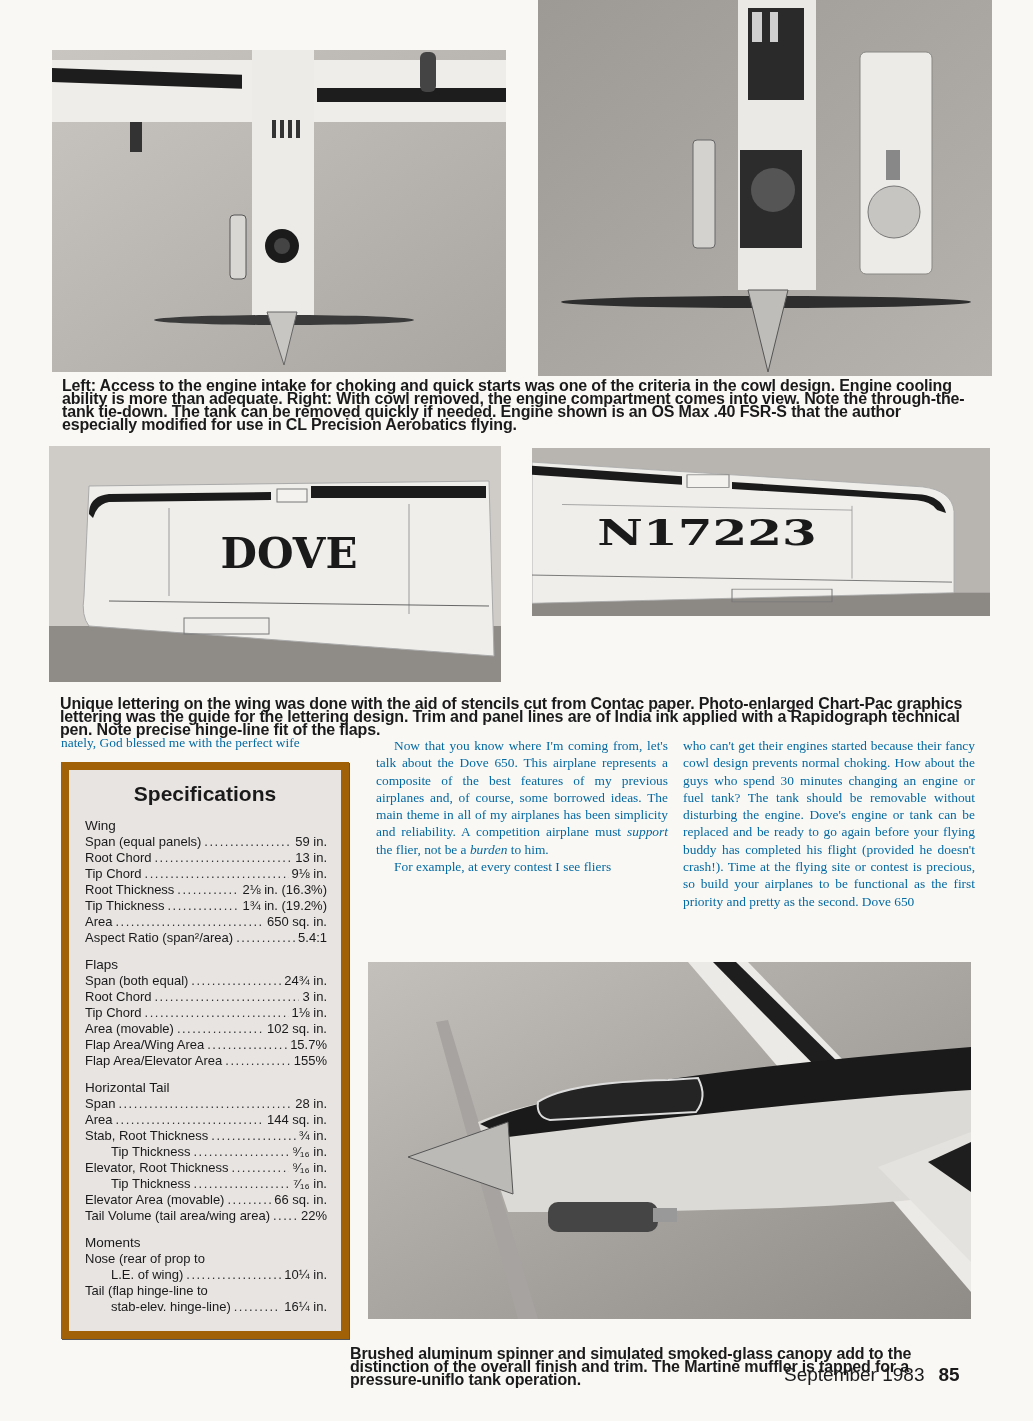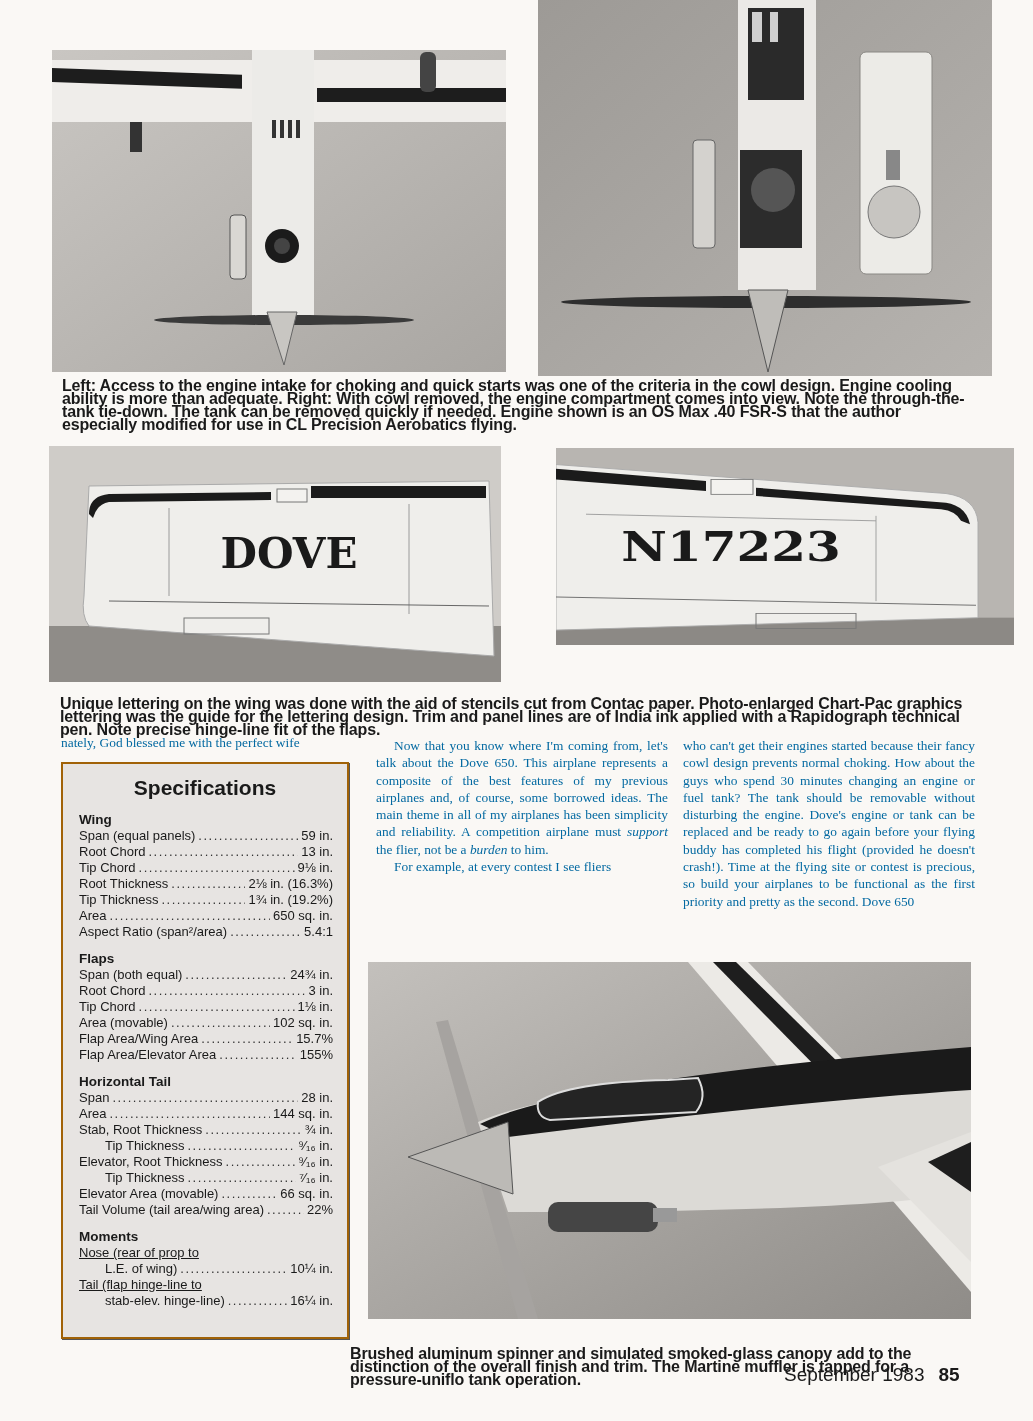--- a/index.html
+++ b/index.html
@@ -25,43 +25,43 @@
     position: absolute;
     font-family: "Liberation Serif", serif;
     font-size: 13.4px; line-height: 17.3px;
     text-align: justify; color: #0369a1;
   }
   .col p { margin: 0; }
   .col p.indent { text-indent: 18px; }
   .col em { font-style: italic; }
   .specbox {
     position: absolute; left: 61px; top: 762px; width: 288px; height: 577px;
-    border: 2px solid #a16207; box-sizing: border-box;
+    border: 8px solid #a16207; box-sizing: border-box;
     background: #e7e4e2;
     font-family: "Liberation Sans", sans-serif;
     box-shadow: 1px 1px 0 #555;
   }
   .spec-title {
     text-align: center; font-weight: bold; font-size: 21px;
     margin-top: 12px; margin-bottom: 12px; color: #1a1a1a;
   }
   .spec-section { padding: 0 14px 0 16px; margin-bottom: 11px; }
-  .spec-head { font-weight: bold; font-size: 13.5px; line-height: 16px; }
+  .spec-head { font-weight: normal; font-size: 13.5px; line-height: 16px; }
   .spec-row {
     display: flex; font-size: 13px; line-height: 16px; white-space: nowrap;
   }
   .spec-row .lbl { flex: 0 0 auto; }
   .spec-row .dots {
     flex: 1 1 auto; overflow: hidden; margin: 0 3px; letter-spacing: 1.5px;
     color: #333;
   }
   .spec-row .dots::after { content: "........................................................................"; }
   .spec-row .val { flex: 0 0 auto; }
   .spec-row.ind .lbl { padding-left: 26px; }
-  .spec-row.wrap-only { display: block; text-decoration: underline; }
+  .spec-row.wrap-only { display: block; }
   .footer {
     position: absolute; left: 784px; top: 1364px;
     font-family: "Liberation Sans", sans-serif; font-size: 19px;
   }
   .footer .pg { font-weight: bold; margin-left: 14px; margin-top: 35px; }
 </style>
 </head>
 <body>
 
 <div class="photo" style="left:52px; top:50px; width:454px; height:322px;">
@@ -126,21 +126,21 @@
     <rect x="262" y="40" width="175" height="12" fill="#1b1b1b"></rect>
     <rect x="228" y="43" width="30" height="13" fill="#f3f2ef" stroke="#777"></rect>
     <line x1="120" y1="62" x2="120" y2="150" stroke="#9a9a9a"></line>
     <line x1="360" y1="58" x2="360" y2="168" stroke="#9a9a9a"></line>
     <line x1="60" y1="155" x2="440" y2="160" stroke="#666"></line>
     <rect x="135" y="172" width="85" height="16" fill="none" stroke="#777"></rect>
     <text x="240" y="122" text-anchor="middle" font-family="DejaVu Serif, serif" font-weight="bold" font-size="42" fill="#1a1a1a">DOVE</text>
   </svg>
 </div>
 
-<div class="photo" style="left:556px; top:448px; width:458px; height:197px;">
+<div class="photo" style="left:532px; top:448px; width:458px; height:168px;">
   <svg viewBox="0 0 458 238" preserveAspectRatio="none">
     <rect width="458" height="238" fill="#b8b5b1"></rect>
     <rect x="0" y="205" width="458" height="33" fill="#8c8985"></rect>
     <path d="M0,20 L390,55 Q420,60 422,90 L422,205 L0,220 Z" fill="#efeeeb" stroke="#aaa"></path>
     <path d="M0,25 L150,40 L150,52 L0,38 Z" fill="#1b1b1b"></path>
     <path d="M200,48 L390,66 Q410,70 414,92 L405,88 Q400,76 385,74 L200,58 Z" fill="#1b1b1b"></path>
     <rect x="155" y="38" width="42" height="18" fill="#f3f2ef" stroke="#777"></rect>
     <line x1="30" y1="80" x2="320" y2="88" stroke="#9a9a9a"></line>
     <line x1="320" y1="82" x2="320" y2="185" stroke="#9a9a9a"></line>
     <line x1="0" y1="180" x2="420" y2="190" stroke="#666"></line>

